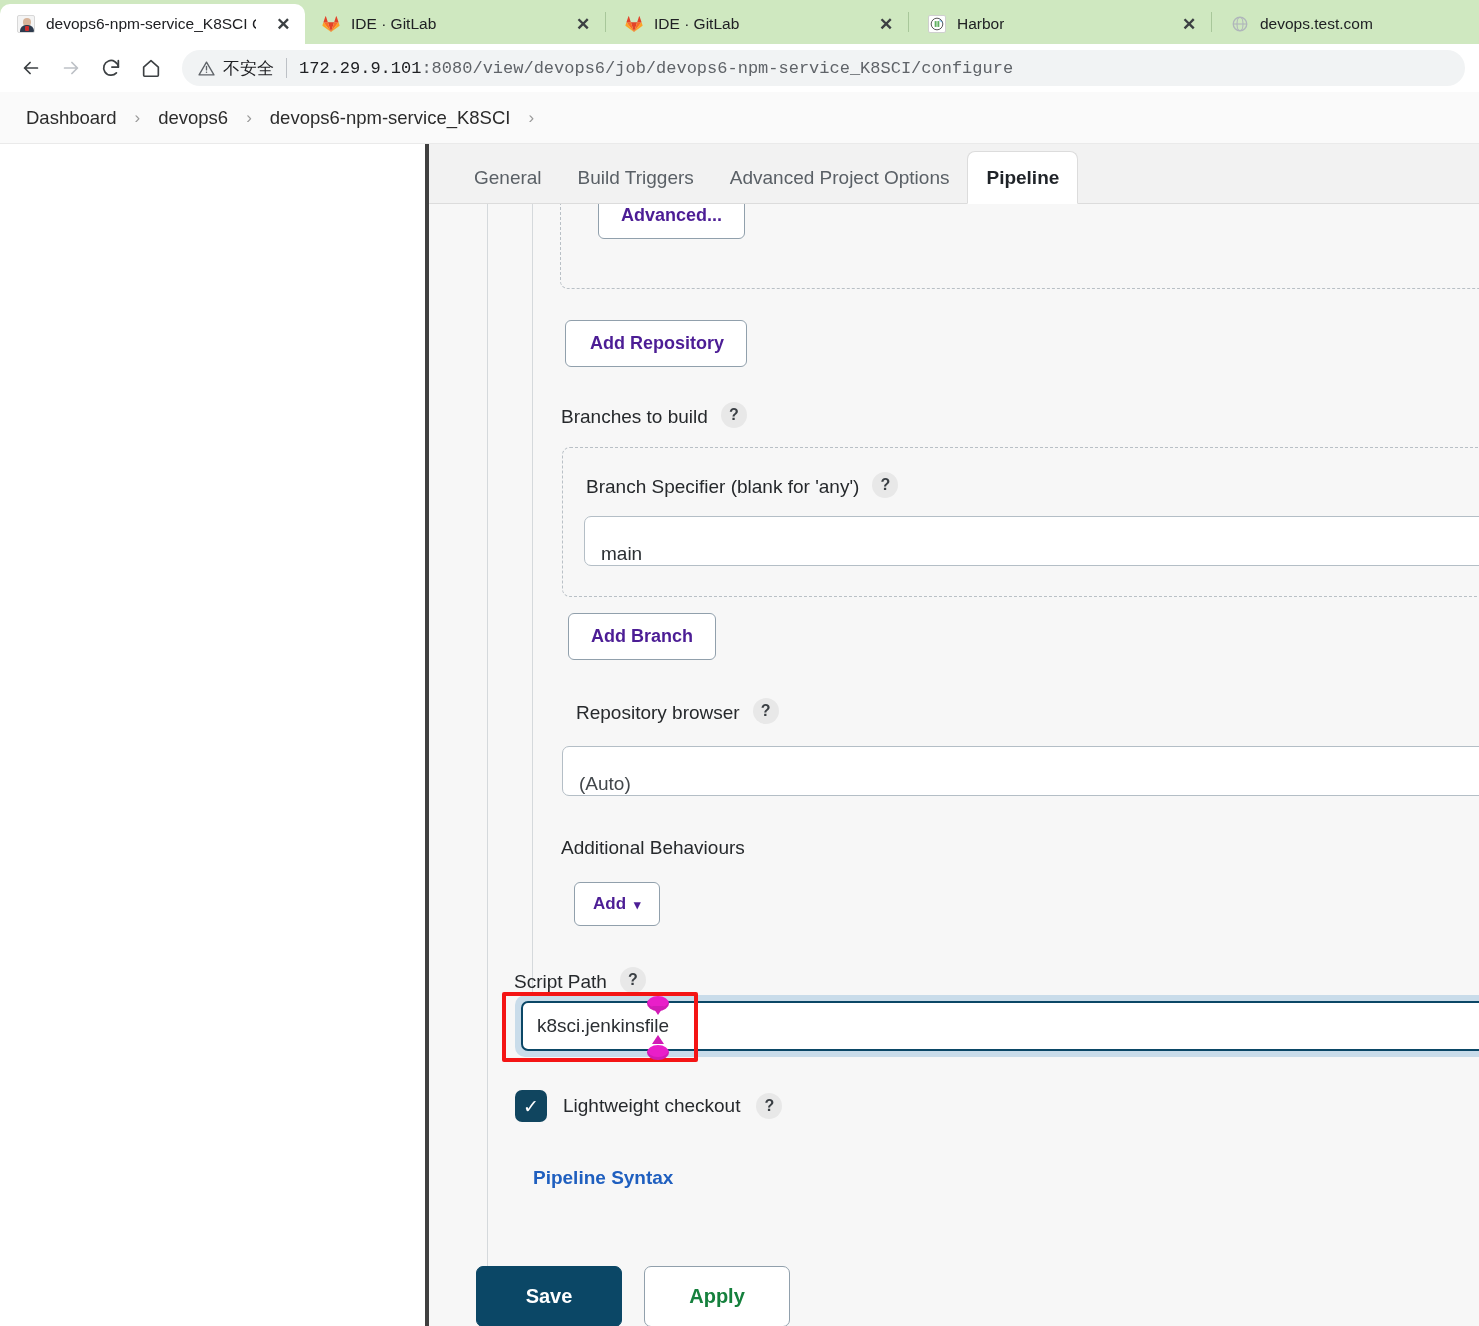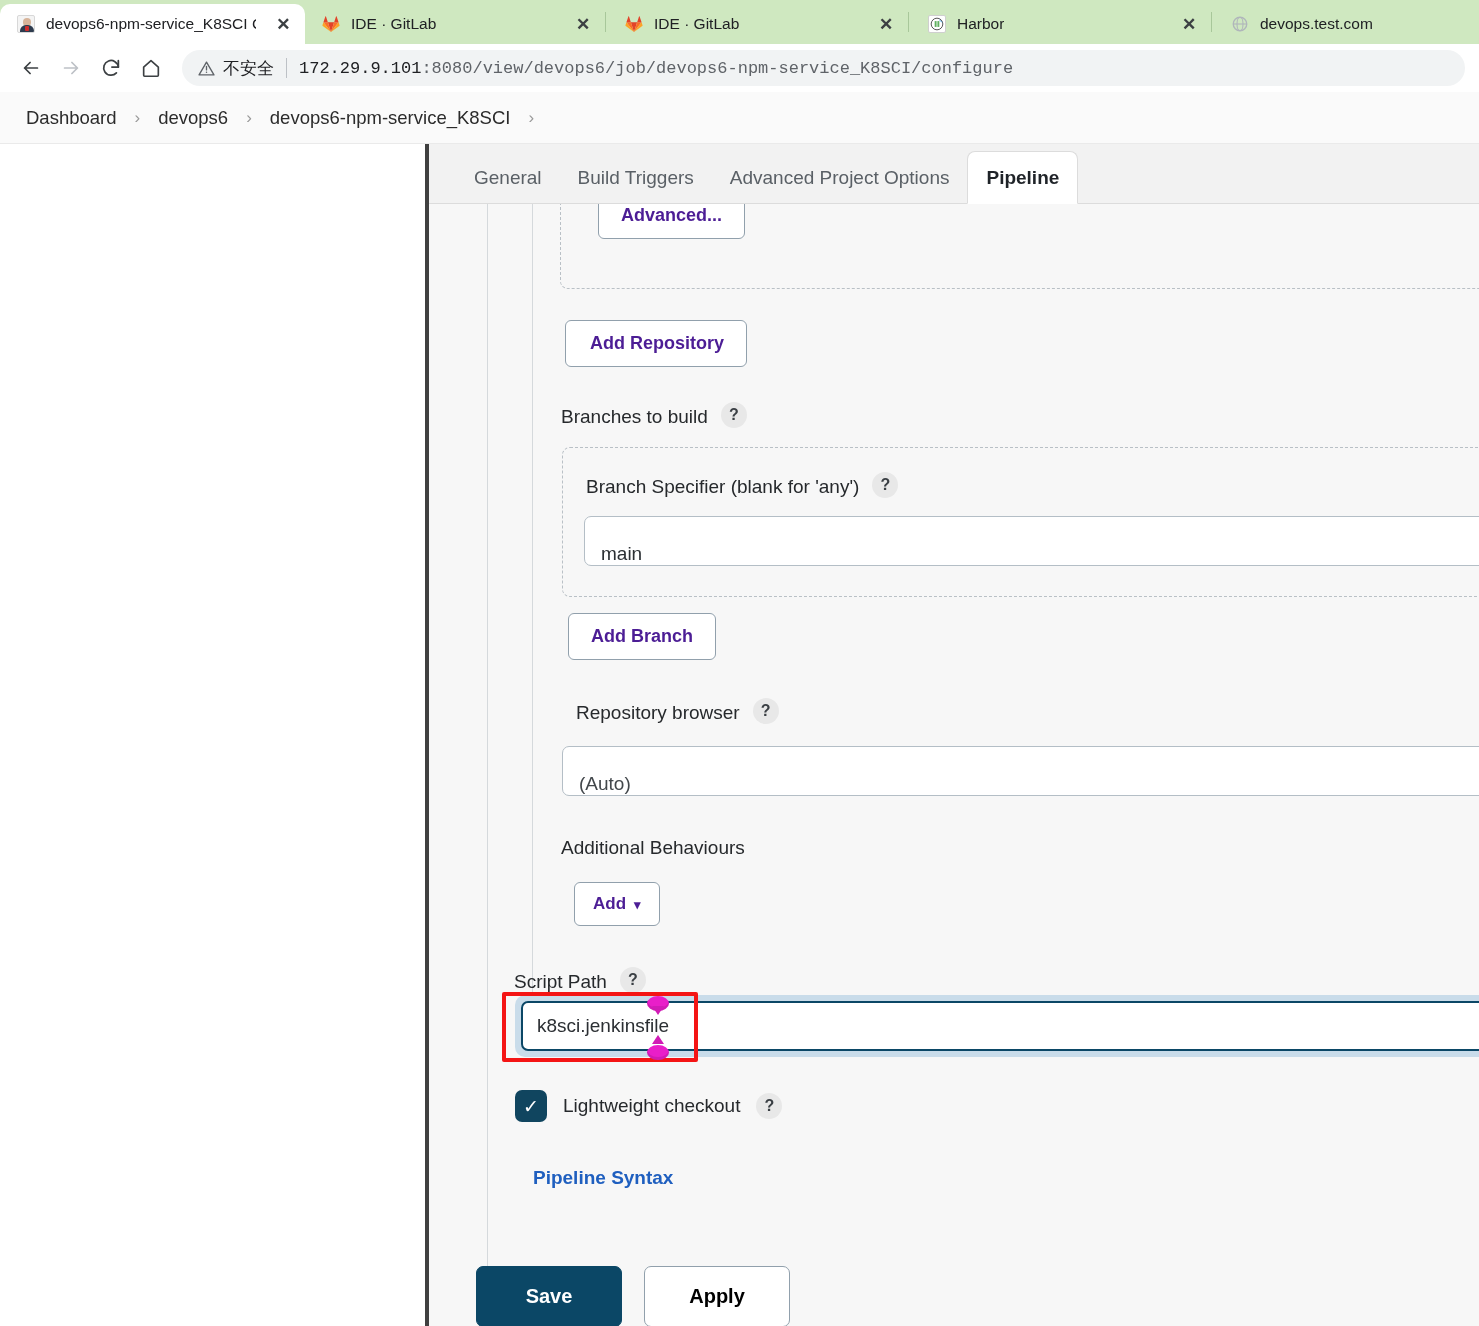--- a/index.html
+++ b/index.html
@@ -328,21 +328,21 @@
     font-weight: bold;
     padding: 18px 0;
     width: 146px;
     text-align: center;
     cursor: pointer;
     font-family: "Liberation Sans", sans-serif;
   }
   .btn-apply {
     background: #ffffff;
     border: 1px solid #91a0ac;
-    color: #000000;
+    color: #15803d;
     border-radius: 7px;
     font-size: 20px;
     font-weight: bold;
     padding: 18px 0;
     width: 146px;
     text-align: center;
     cursor: pointer;
     font-family: "Liberation Sans", sans-serif;
   }
   .abs { position: absolute; align-items: flex-end; }

